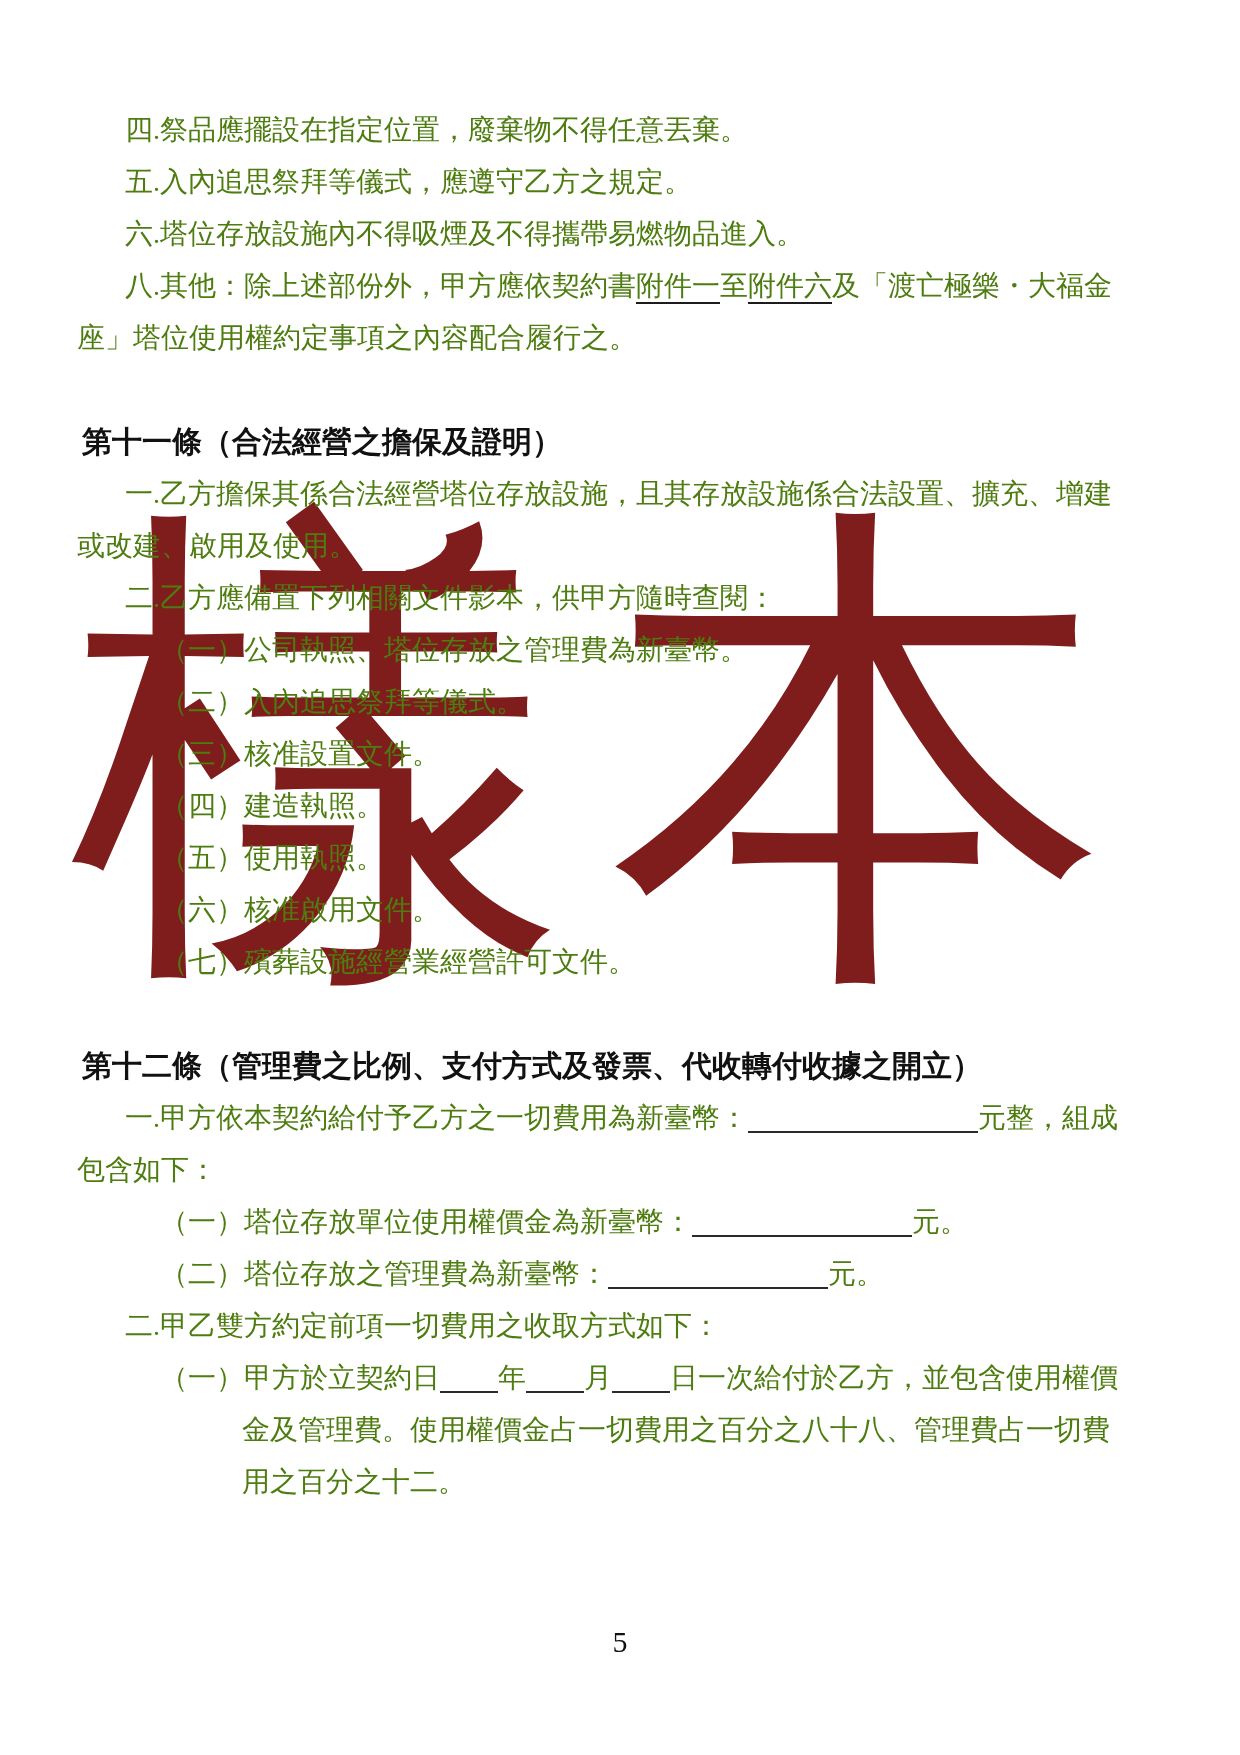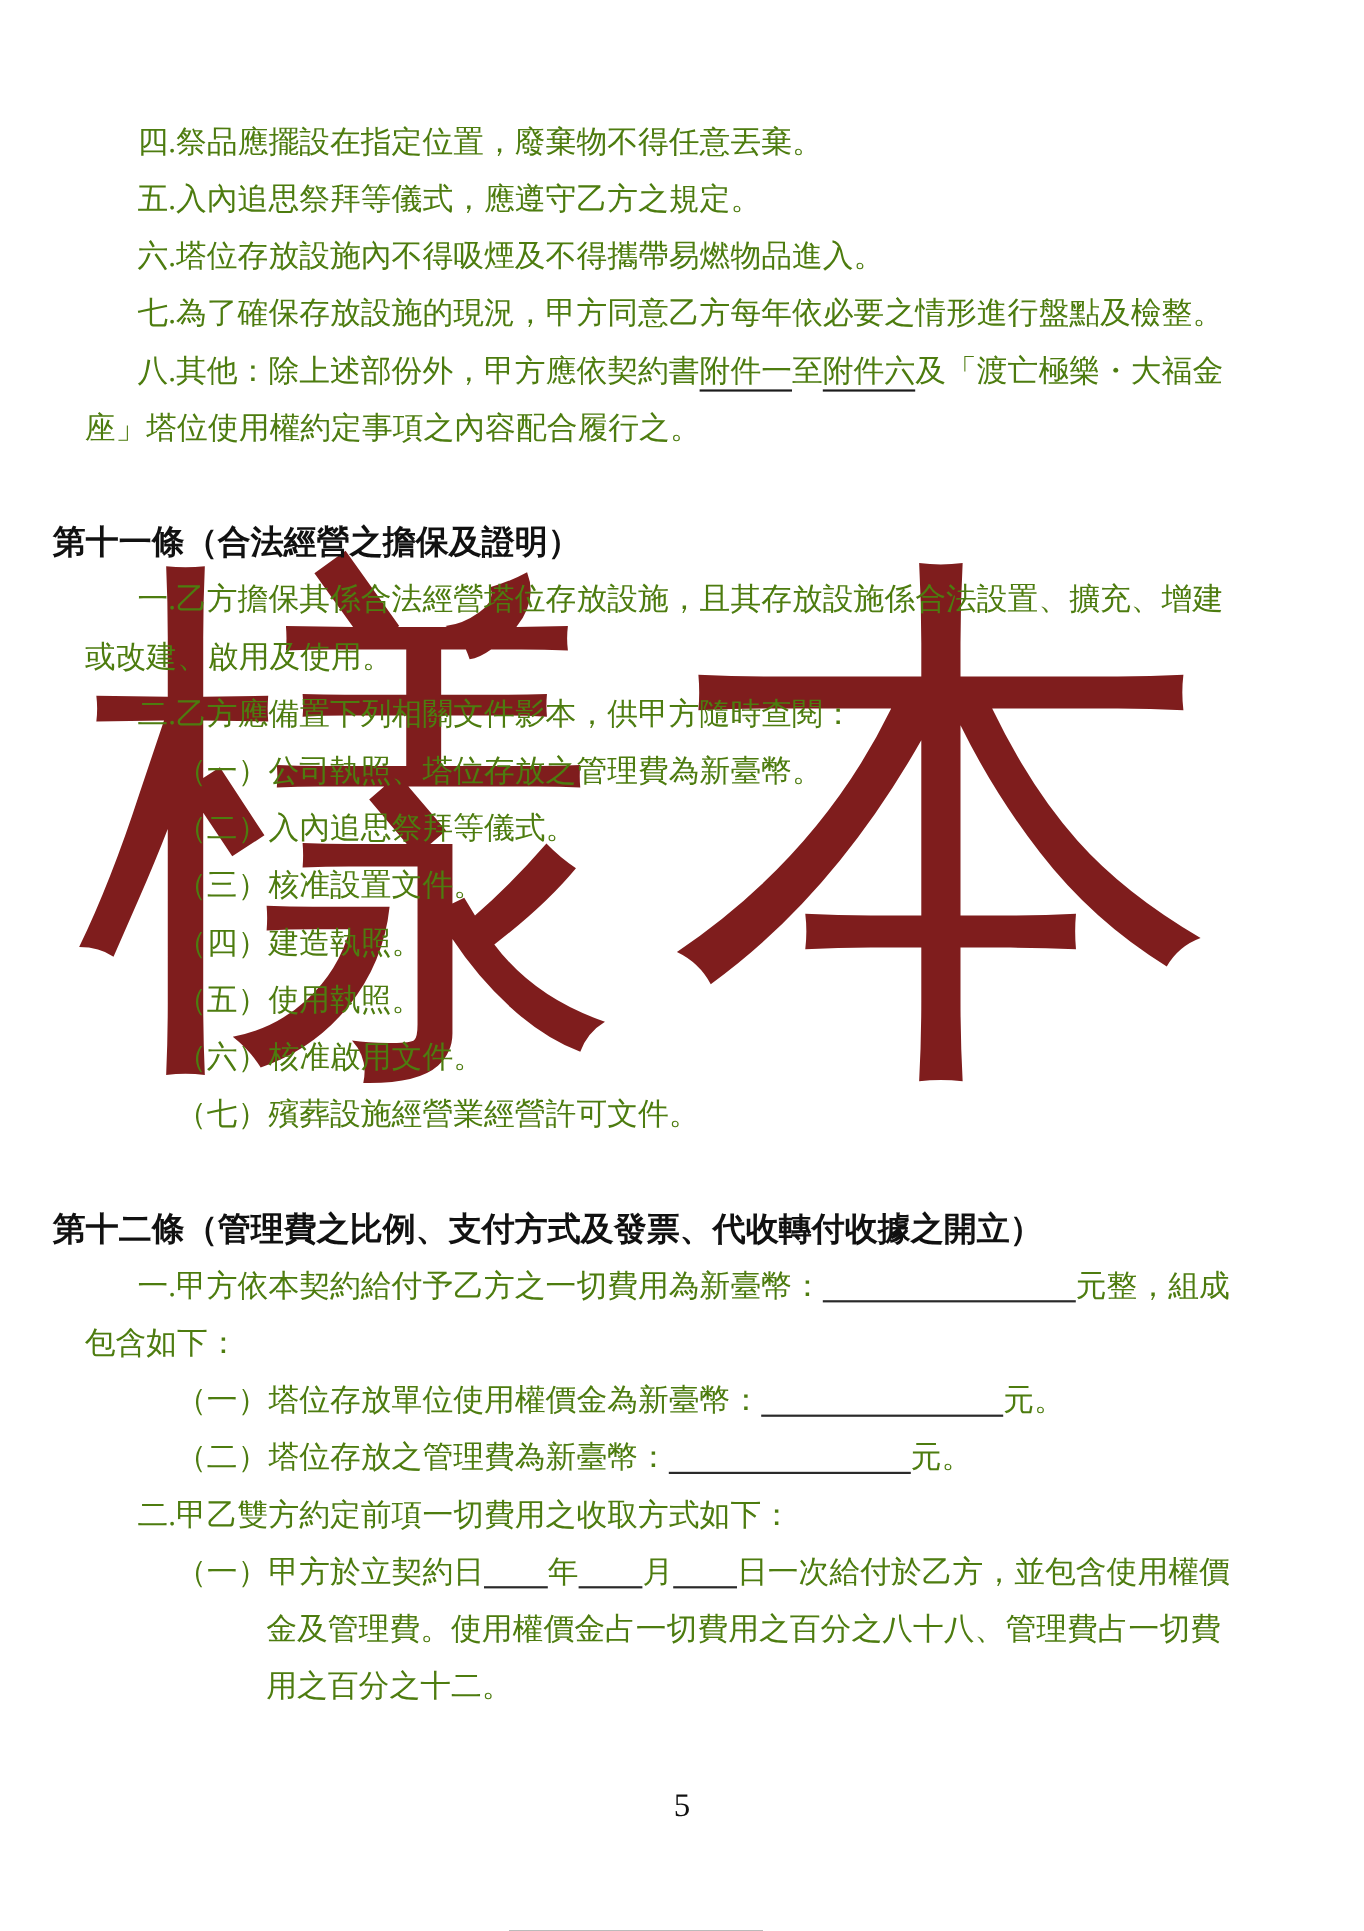--- a/index.html
+++ b/index.html
@@ -26,21 +26,21 @@
     top:104px;left:0;right:0;
     z-index:1;
   }
   .line{
     height:52px;
     line-height:52px;
     font-size:28px;
     color:#4d7c0f;
     white-space:nowrap;
   }
-  .line.heading{font-weight:bold;font-size:30px;padding-left:48px;color:#111;}
+  .line.heading{font-weight:bold;font-size:30px;padding-left:82px;color:#111;}
   .line.item{padding-left:125px;}
   .line.cont{padding-left:77px;}
   .line.sub{padding-left:160px;}
   .line.subcont{padding-left:242px;}
   .line.blank-line{height:52px;}
   .u{border-bottom:2px solid #1c1c1c;padding-bottom:1px;}
   .blank{
     display:inline-block;
     height:20px;
     vertical-align:-6px;
@@ -58,21 +58,20 @@
 </head>
 <body>
 
 <div class="page">
   <div class="watermark" style="color: #7f1d1d;">樣本</div>
 
   <div class="content">
       <div class="line item"><span>四.祭品應擺設在指定位置，廢棄物不得任意丟棄。</span></div>
       <div class="line item"><span>五.入內追思祭拜等儀式，應遵守乙方之規定。</span></div>
       <div class="line item"><span>六.塔位存放設施內不得吸煙及不得攜帶易燃物品進入。</span></div>
-      <div class="line item"><span>七.為了確保存放設施的現況，甲方同意乙方每年依必要之情形進行盤點及檢整。</span></div>
       <div class="line item"><span>八.其他：除上述部份外，甲方應依契約書</span><span class="u">附件一</span><span>至</span><span class="u">附件六</span><span>及「渡亡極樂・大福金</span></div>
       <div class="line cont"><span>座」塔位使用權約定事項之內容配合履行之。</span></div>
       <div class="line blank-line"></div>
       <div class="line heading"><span>第十一條（合法經營之擔保及證明）</span></div>
       <div class="line item"><span>一.乙方擔保其係合法經營塔位存放設施，且其存放設施係合法設置、擴充、增建</span></div>
       <div class="line cont"><span>或改建、啟用及使用。</span></div>
       <div class="line item"><span>二.乙方應備置下列相關文件影本，供甲方隨時查閱：</span></div>
       <div class="line sub"><span>（一）公司執照、塔位存放之管理費為新臺幣。</span></div>
       <div class="line sub"><span>（二）入內追思祭拜等儀式。</span></div>
       <div class="line sub"><span>（三）核准設置文件。</span></div>

